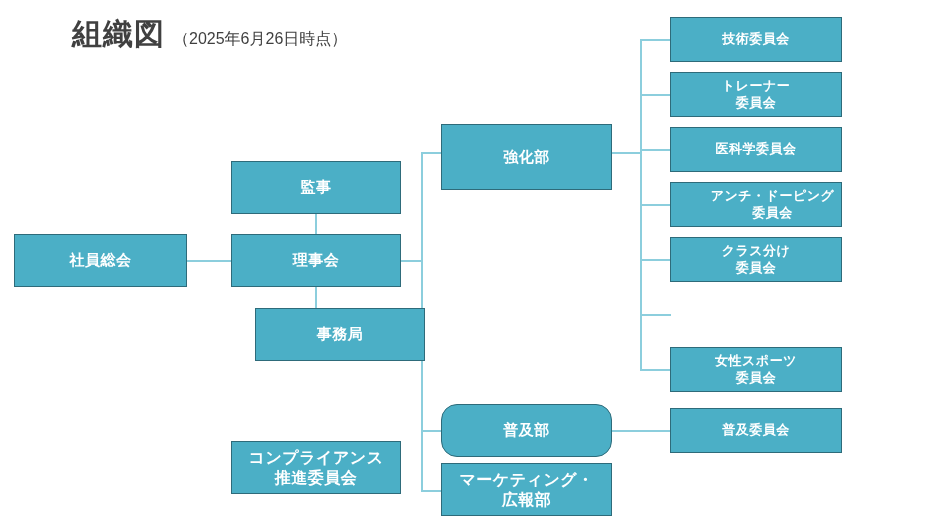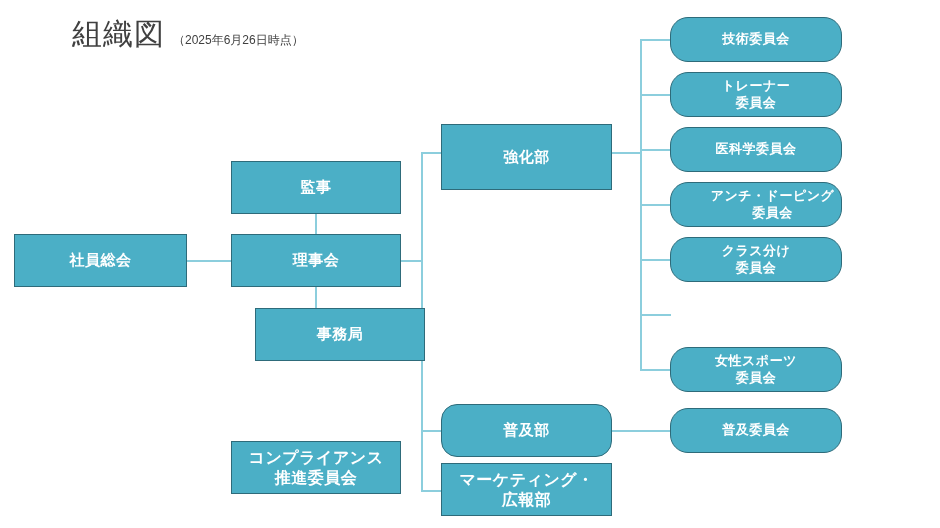--- a/index.html
+++ b/index.html
@@ -27,26 +27,26 @@
   .title-block {
     position: absolute;
     left: 72px;
     top: 14px;
     display: flex;
     align-items: baseline;
     white-space: nowrap;
   }
   .title-main {
     font-size: 30px;
-    font-weight: normal;
+    font-weight: bold;
     color: #404040;
     letter-spacing: 1px;
   }
   .title-sub {
-    font-size: 12px;
+    font-size: 16px;
     color: #404040;
     margin-left: 8px;
     margin-top: 8px;
   }
 
   
   .node {
     position: absolute;
     box-sizing: border-box;
     background: #4BAFC6;
@@ -55,21 +55,21 @@
     font-weight: bold;
     display: flex;
     align-items: center;
     justify-content: center;
     text-align: center;
     line-height: 1.25;
     letter-spacing: 0.5px;
   }
   .node-lg { font-size: 15px; }
   .node-md { font-size: 16px; }
-  .node-sm { font-size: 13px; border-radius: 18px; }
+  .node-sm { font-size: 13px; }
 
   
   .conn {
     position: absolute;
     background: #8CCEDD;
   }
   .conn-h { height: 1.5px; }
   .conn-v { width: 1.5px; }
 </style>
 </head>

